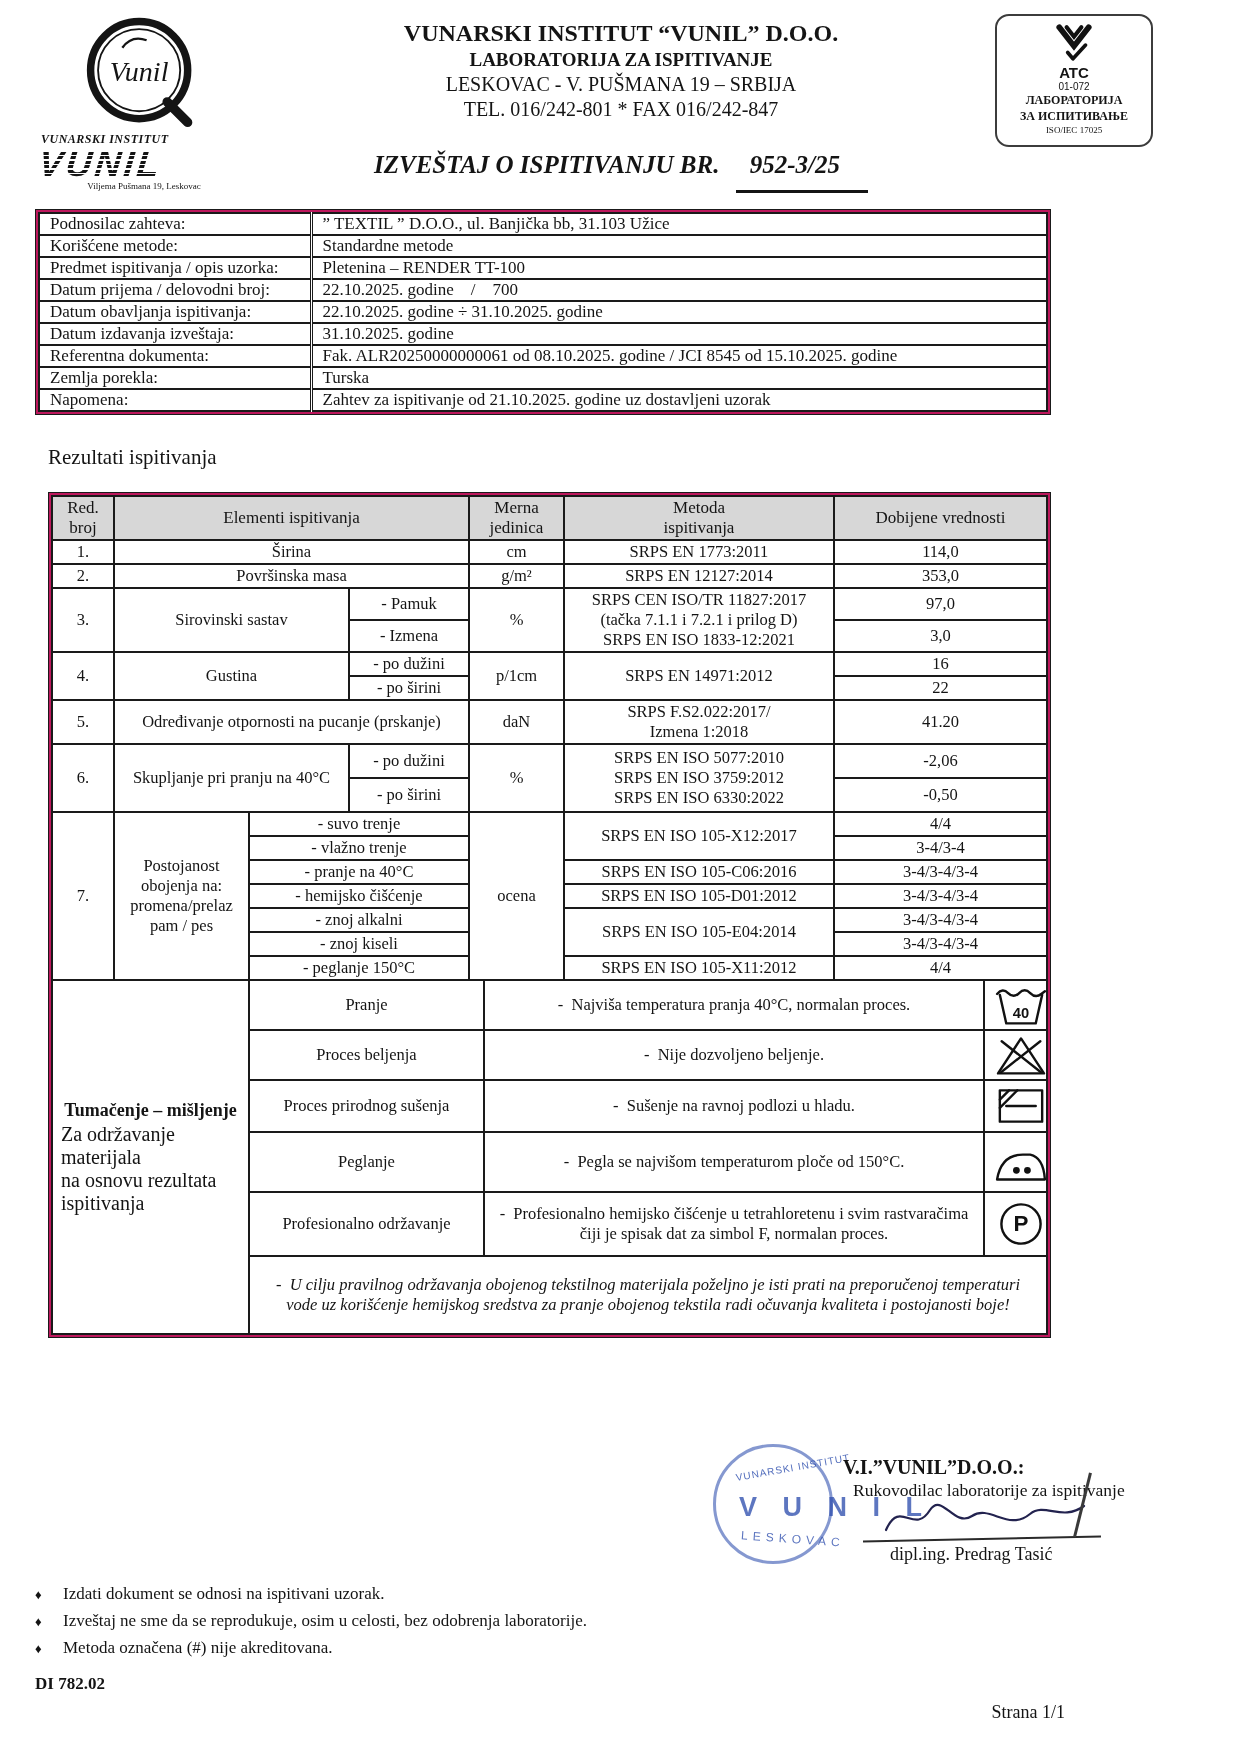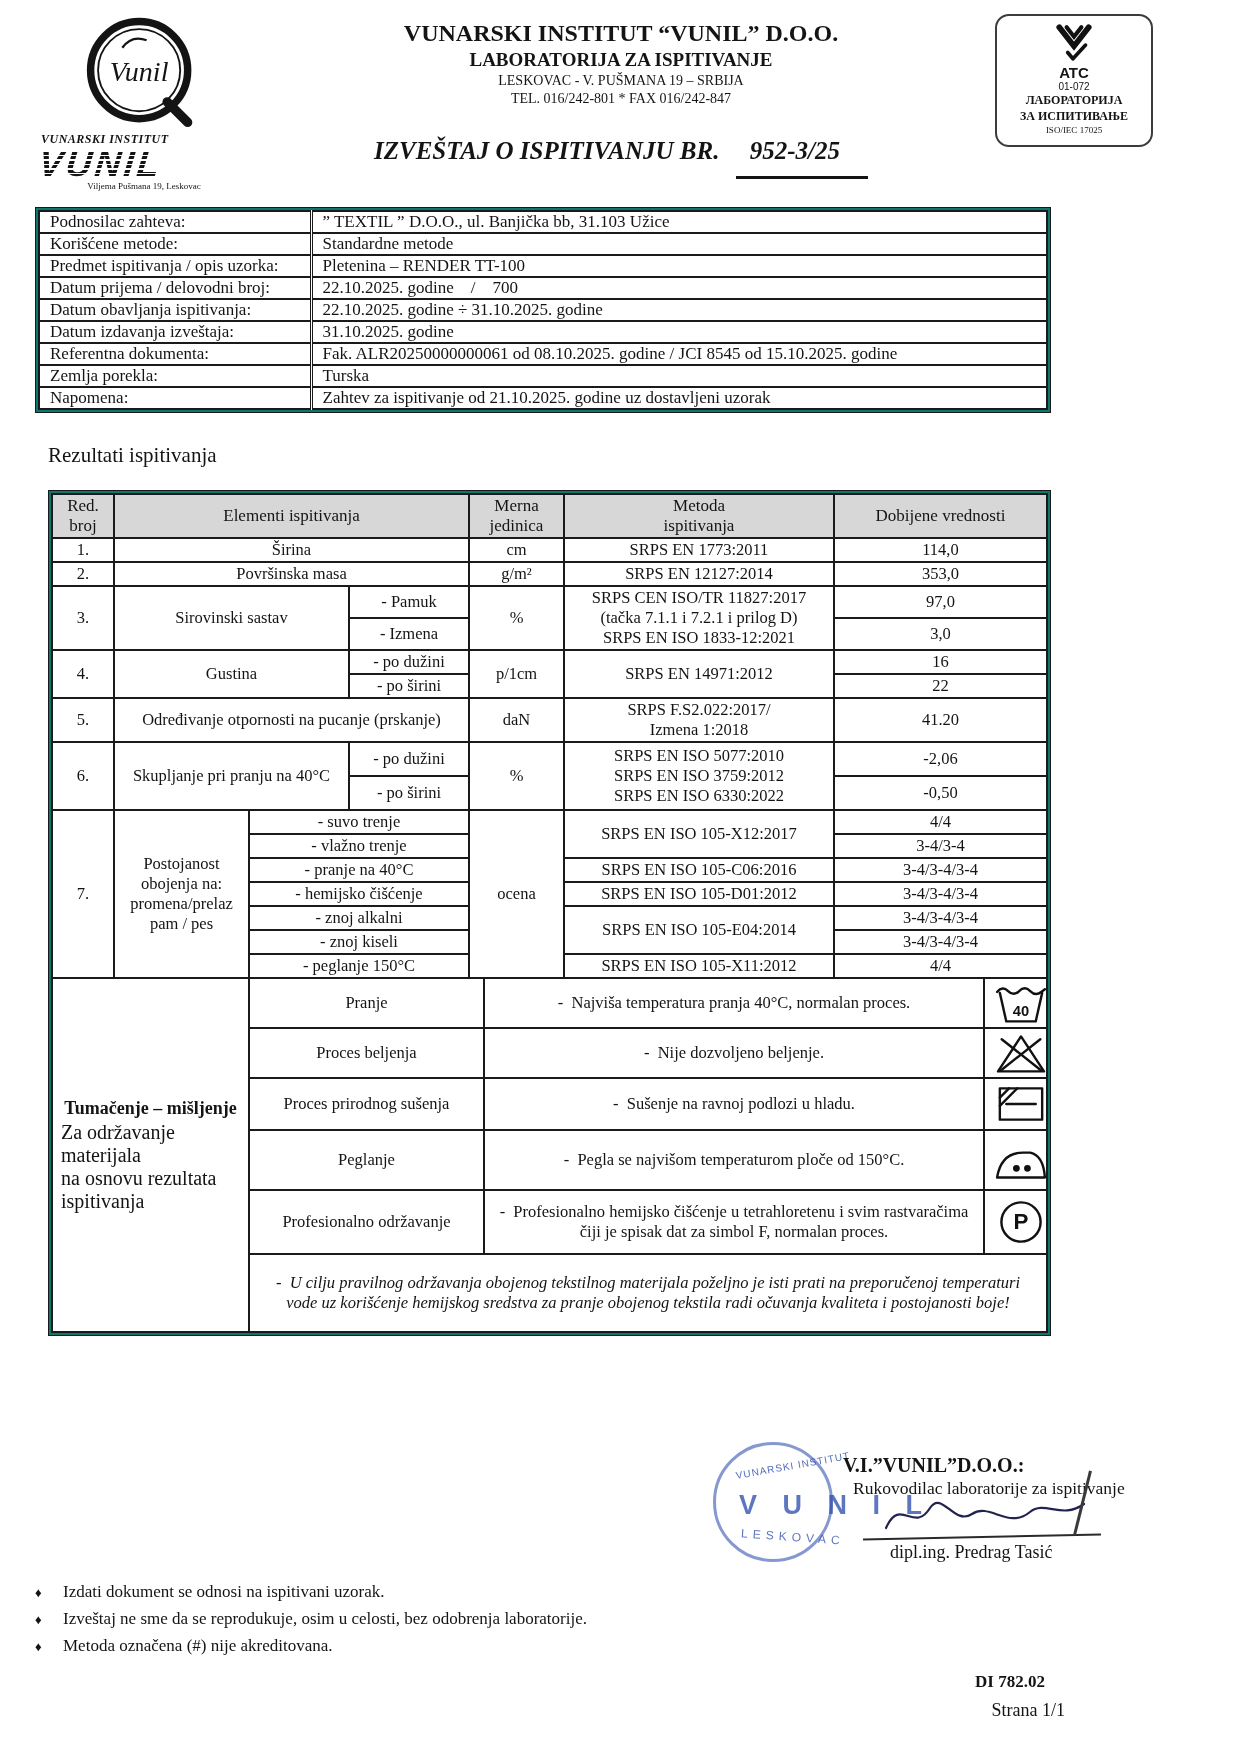--- a/index.html
+++ b/index.html
@@ -17,32 +17,32 @@
   .logo-circle { display:block; margin:2px auto 0; }
   .logo-inst { font-size:12px; font-weight:bold; font-style:italic; letter-spacing:.5px; margin-top:4px; text-align:left; padding-left:6px;}
   .logo-name { position:relative; display:inline-block; font-size:36px; font-weight:900; font-style:italic;
                letter-spacing:3px; transform:skewX(-6deg); line-height:.95; font-family:"Liberation Sans",sans-serif; }
   .logo-name::after { content:""; position:absolute; inset:0;
                background:repeating-linear-gradient(180deg, transparent 0 3px, #fff 3px 4.5px); }
   .logo-addr { font-size:9px; text-align:center; padding-left:6px; }
   .center-block { flex:1; text-align:center; padding-top:6px; }
   .org-name { font-size:24px; font-weight:bold; }
   .lab-name { font-size:19px; font-weight:bold; margin-top:2px; }
-  .org-addr, .org-telfax { font-size:14px; margin-top:2px; }
+  .org-addr, .org-telfax { font-size:20px; margin-top:2px; }
   .report-title { margin-top:30px; font-size:25px; font-weight:bold; font-style:italic; }
   .report-number { display:inline-block; border-bottom:3px solid #141414; padding:0 28px 11px 14px; margin-left:10px; }
   .badge { width:158px; border:2px solid #3c3c3c; border-radius:14px; padding:8px 6px 10px; text-align:center; background:#fff; }
   .badge svg { display:block; margin:0 auto; }
   .badge-atc { font-size:15px; font-weight:bold; font-family:"Liberation Sans",sans-serif; margin-top:2px; }
   .badge-num { font-size:10px; font-family:"Liberation Sans",sans-serif; }
   .badge-l1, .badge-l2 { font-size:12px; font-weight:bold; margin-top:1px; }
   .badge-l3 { font-size:9px; margin-top:1px; }
 
   
-  .frame { display:inline-block; border:1px solid #1a1a1a; padding:2px; background:#0f766e; }
+  .frame { display:inline-block; border:1px solid #1a1a1a; padding:2px; background:#be185d; }
   .doc-table { border-collapse:collapse; table-layout:fixed; background:#fff; }
   .doc-table td, .doc-table th { border:2px solid #1a1a1a; padding:1px 8px; font-size:16.5px; text-align:center; vertical-align:middle; font-weight:normal; }
   .pre { white-space:pre-line; }
   .tl { text-align:left; }
 
   .info-frame { margin-top:16px; }
   .info-table { width:1010px; }
   .info-table td { text-align:left; height:20.5px; font-size:17px; padding:0 10px; }
   .info-table td.lbl { border-right:3px double #1a1a1a; }
 
@@ -81,21 +81,21 @@
   .sig-role { position:absolute; left:818px; top:40px; font-size:17.5px; }
   .sig-squiggle { position:absolute; left:845px; top:52px; }
   .sig-line { position:absolute; left:828px; top:98px; width:238px; border-top:2px solid #2a2a2a; transform:rotate(-1.2deg); }
   .sig-name { position:absolute; left:855px; top:104px; font-size:18px; }
   .sig-slash { position:absolute; left:1046px; top:32px; width:3px; height:66px; background:#3a3a3a; transform:rotate(14deg); }
 
   .footnotes { margin-top:12px; }
   .footnote-row { display:flex; align-items:baseline; margin-top:7px; }
   .footnote-bullet { width:28px; font-size:13px; }
   .footnote-text { font-size:17px; }
-  .doc-code { width:1010px; text-align:right; font-weight:bold; font-size:17px; margin-top:16px; }
+  .doc-code { width:1010px; text-align:left; font-weight:bold; font-size:17px; margin-top:16px; }
   .page-number { width:1030px; text-align:right; font-size:18px; margin-top:8px; }
 </style>
 </head>
 <body>
 
 <div class="page">
 
   
   <div class="header">
     <div class="logo-block">

